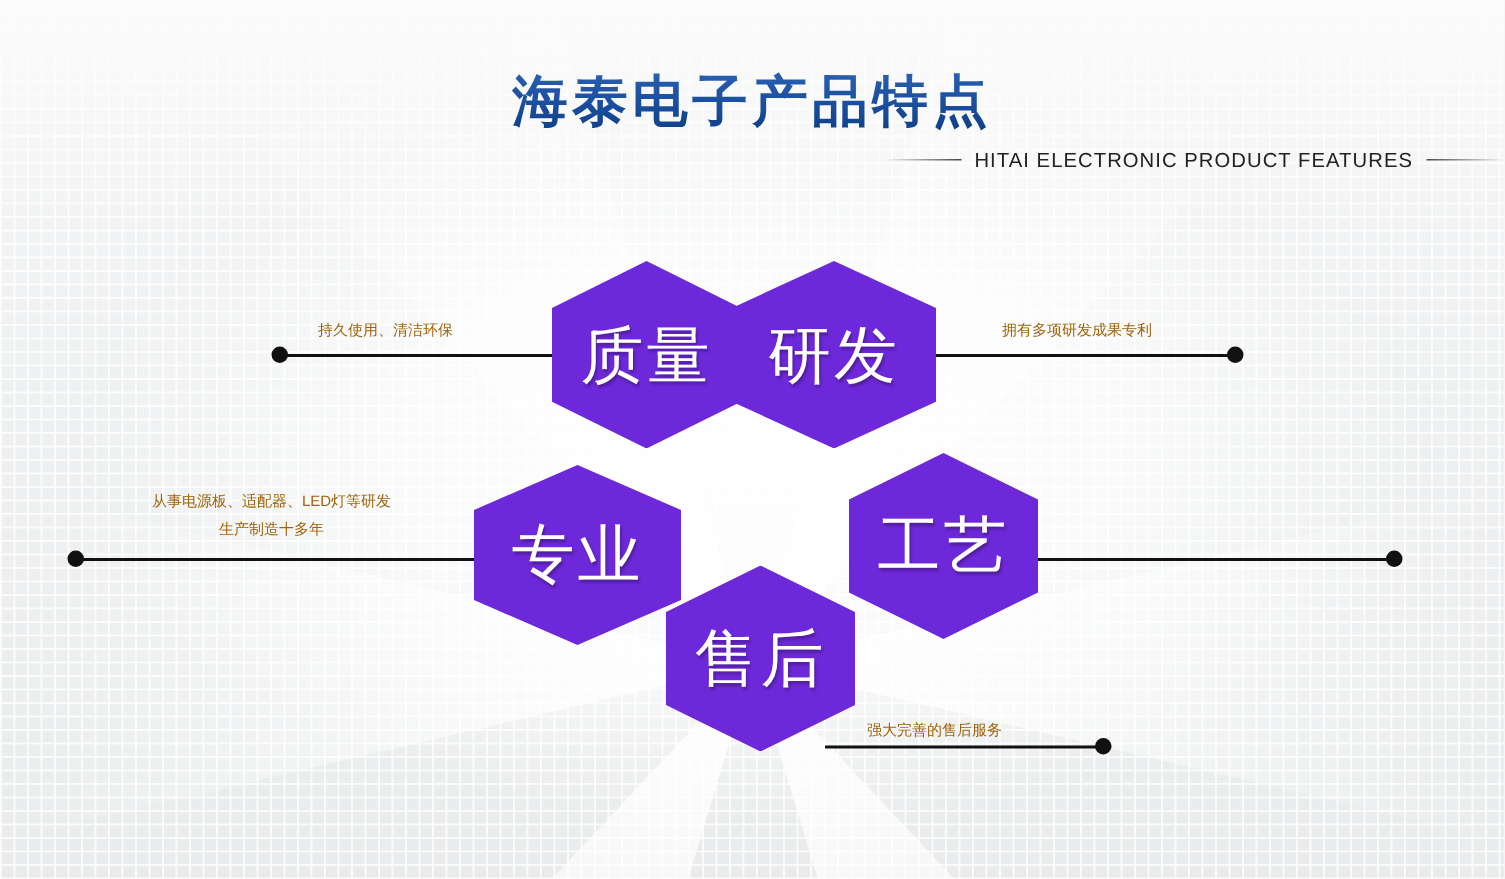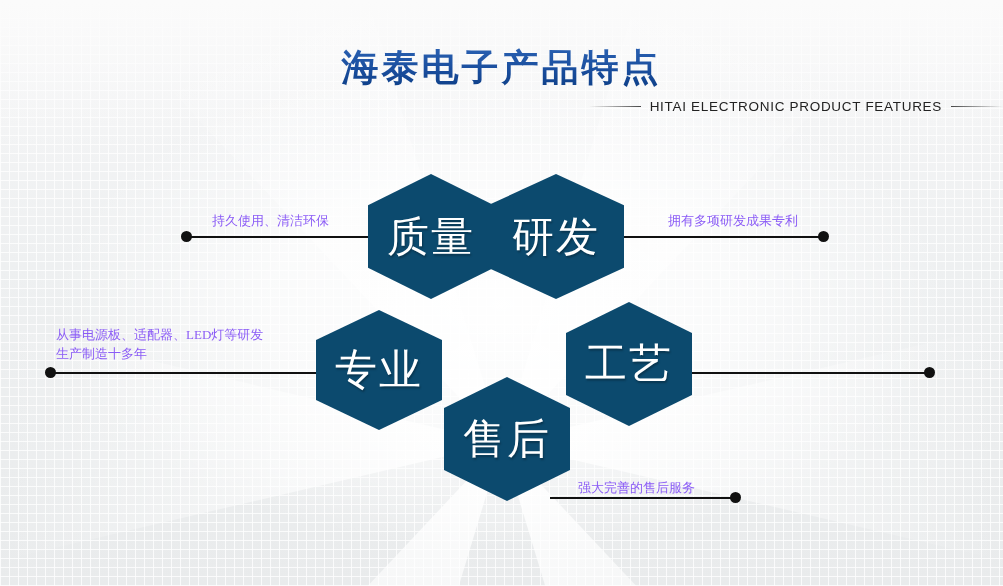--- a/index.html
+++ b/index.html
@@ -64,29 +64,29 @@
 
   
   .conn { position: absolute; height: 2px; background: #111; }
   .dot {
     position: absolute; width: 11px; height: 11px; border-radius: 50%;
     background: #111;
   }
 
   
   .cap {
-    position: absolute; font-size: 13px; color: #8b5cf6;
-    line-height: 19px; white-space: nowrap;
+    position: absolute; font-size: 10px; color: #a16207;
+    line-height: 19px; white-space: nowrap; text-align: center;
   }
-  .cap.two { white-space: normal; width: 250px; font-family: Liberation Serif, serif; }
+  .cap.two { white-space: normal; width: 250px; }
 
   
   .hex {
     position: absolute;
-    background: #0c4a6e;
+    background: #6d28d9;
     clip-path: polygon(50% 0%, 100% 25%, 100% 75%, 50% 100%, 0% 75%, 0% 25%);
     display: flex; align-items: center; justify-content: center;
   }
   .hex .lbl {
     font-family: "DejaVu Sans", "Liberation Sans", sans-serif;
     font-size: 42px; font-weight: 500; color: #ffffff;
     letter-spacing: 2px;
     text-shadow: 1px 2px 2px rgba(0,0,0,0.28);
     line-height: 1;
   }
@@ -146,21 +146,21 @@
   <div class="cap" style="left:578px; top:478px;">强大完善的售后服务</div>
 
   <div class="hex" style="left:368px; top:174px; width:126px; height:125px;">
     <span class="lbl">质量</span>
   </div>
 
   <div class="hex" style="left:488px; top:174px; width:136px; height:125px;align-items:center;">
     <span class="lbl">研发</span>
   </div>
 
-  <div class="hex" style="left:316px; top:310px; width:126px; height:120px;">
+  <div class="hex" style="left:316px; top:310px; width:138px; height:120px;">
     <span class="lbl">专业</span>
   </div>
 
   <div class="hex" style="left:566px; top:302px; width:126px; height:124px;">
     <span class="lbl">工艺</span>
   </div>
 
   <div class="hex" style="left:444px; top:377px; width:126px; height:124px;">
     <span class="lbl">售后</span>
   </div>

